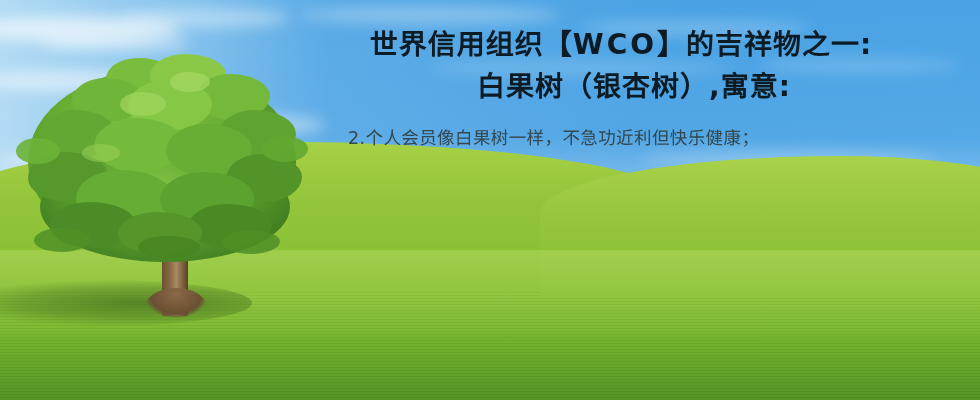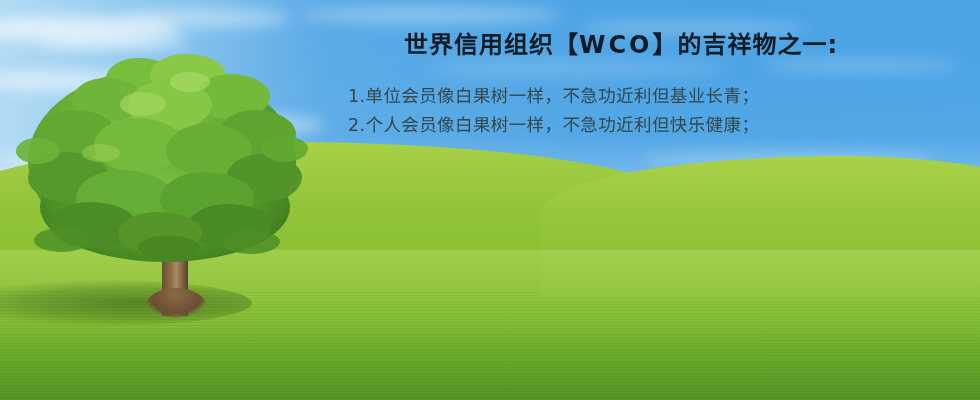--- a/index.html
+++ b/index.html
@@ -114,21 +114,21 @@
     border-radius:50%;
   }
 
   
   .textblock{
     position:absolute;left:276px;top:24px;width:690px;
     text-align:center;
   }
   .headline{
     color:#0d1c24;
-    font-size:24px;
+    font-size:28px;
     font-weight:bold;
     line-height:42px;
     letter-spacing:1px;
     white-space:nowrap;
   }
   .headline .latin{letter-spacing:3px;}
   .headline.l2{padding-left:26px;}
   .bodylist{
     margin-top:16px;
     padding-left:30px;
@@ -236,21 +236,21 @@
 
     <div class="leaf" style="left:110px;top:40px;width:46px;height:24px;background:#a3d65e;opacity:.7;"></div>
     <div class="leaf" style="left:160px;top:20px;width:40px;height:20px;background:#aedc6a;opacity:.6;"></div>
     <div class="leaf" style="left:72px;top:92px;width:38px;height:18px;background:#9ed158;opacity:.5;"></div>
   </div>
 
   <div class="textblock">
 
     <div class="headline l1"><span>世界信用组织</span><span>【</span><span class="latin">WCO</span><span>】</span><span>的吉祥物之一:</span></div>
 
+    <div class="headline l2">白果树（银杏树）,寓意:</div>
 
     <div class="bodylist">
-      <div class="bodyline">1.单位会员像白果树一样，不急功近利但基业长青；</div>
       <div class="bodyline">2.个人会员像白果树一样，不急功近利但快乐健康；</div>
     </div>
 
   </div>
 
 </div>
 
 </body></html>

